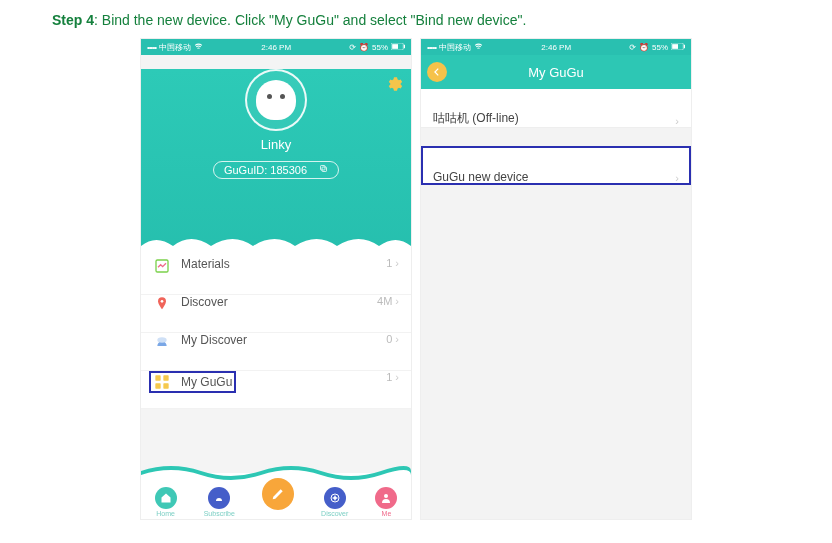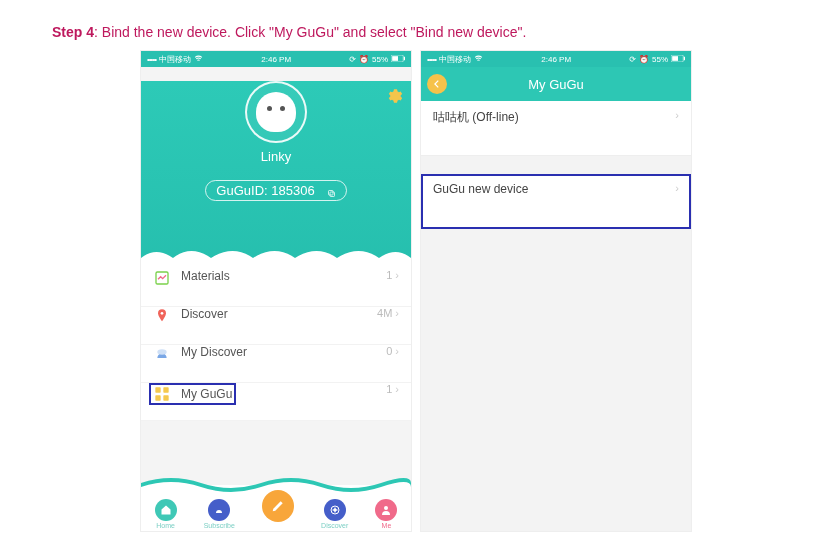--- a/index.html
+++ b/index.html
@@ -1,32 +1,32 @@
 <!DOCTYPE html>
 <html><head>
 <meta charset="utf-8">
 <style>
 html,body{margin:0;padding:0;font-family:-apple-system,BlinkMacSystemFont,"Segoe UI",Helvetica,Arial,sans-serif;background:#fff;color:#333}
 .page{width:832px;height:543px;position:relative;box-sizing:border-box;padding:12px}
-.step-line{font-size:14px;color:#be185d;margin:12px 0 10px 40px}
+.step-line{font-size:14px;color:#15803d;margin:0 0 10px 40px}
 .step-line b{font-weight:700}
 .phones{display:flex;gap:8px;justify-content:center}
 .phone{width:270px;height:480px;background:#f4f4f4;position:relative;overflow:hidden;border:1px solid #eee}
 .statusbar{height:16px;background:#29c0b0;color:#fff;font-size:8px;display:flex;align-items:center;justify-content:space-between;padding:0 6px}
 .sb-left,.sb-right{display:flex;align-items:center;gap:3px}
 .sb-dots{letter-spacing:-1px}
 
 .p1-header{height:188px;background:linear-gradient(#2dcab7,#26bfae);position:relative;color:#fff;text-align:center}
 .gear{position:absolute;top:6px;right:8px;width:18px;height:18px}
 .avatar-ring{width:58px;height:58px;border:2px solid rgba(255,255,255,.9);border-radius:50%;margin:14px auto 6px;display:flex;align-items:center;justify-content:center;background:rgba(255,255,255,.05)}
 .avatar-ghost{width:40px;height:40px;border-radius:50% 50% 45% 45%;background:#fff;position:relative}
 .avatar-ghost::before,.avatar-ghost::after{content:"";position:absolute;width:5px;height:5px;background:#555;border-radius:50%;top:14px}
 .avatar-ghost::before{left:11px}.avatar-ghost::after{right:11px}
-.uname{font-size:13px;font-weight:300;margin-bottom:16px}
-.idpill{display:inline-flex;align-items:flex-end;gap:12px;border:1px solid rgba(255,255,255,.8);border-radius:11px;padding:2px 10px;font-size:13px;color:#fff}
+.uname{font-size:13px;font-weight:300;margin-bottom:8px}
+.idpill{display:inline-flex;align-items:flex-start;gap:12px;border:1px solid rgba(255,255,255,.8);border-radius:11px;padding:2px 10px;font-size:11px;color:#fff}
 .idpill svg{width:9px;height:9px}
 .cloudband{position:absolute;left:0;right:0;bottom:-1px;height:26px}
 
 .p1-list{background:#fff}
 .p1-item{display:flex;align-items:flex-start;height:37px;padding:0 12px;border-bottom:1px solid #f2f2f2;font-size:12px;color:#555;background:#fff}
 .p1-item .ico{width:18px;height:18px;margin-right:10px;flex:none;display:flex;align-items:center;justify-content:center}
 .p1-item .val{margin-left:auto;color:#bbb;font-size:11px;display:flex;align-items:center;gap:3px}
 .chev{color:#ccc;font-size:11px}
 .hl{outline:2px solid #2a2fb0;outline-offset:-2px;display:inline-flex;align-items:center;padding:2px 4px;margin-left:-4px}
 
@@ -37,21 +37,21 @@
 .tabico{width:22px;height:22px;border-radius:50%;background:#3fc8b6;margin-bottom:1px;display:flex;align-items:center;justify-content:center}
 .tabico.alt{background:#455ec9}
 .tab.center .tabico{width:32px;height:32px;background:#f8a63a;position:relative;top:-6px}
 .tab.me .tabico{background:#f06a8a}
 .tab.me{color:#f06a8a}
 
 .p2-header{height:34px;background:#2dc7b4;color:#fff;display:flex;align-items:center;position:relative}
 .backbtn{width:20px;height:20px;border-radius:50%;background:#f6c24a;margin-left:6px;display:flex;align-items:center;justify-content:center}
 .p2-title{position:absolute;left:0;right:0;text-align:center;font-size:13px;font-weight:400}
 .p2-body{background:#f3f3f3;height:calc(100% - 50px)}
-.p2-item{background:#fff;height:38px;display:flex;align-items:flex-start;padding:8px 12px;font-size:12px;color:#444;border-bottom:1px solid #eee}
+.p2-item{background:#fff;height:38px;display:flex;align-items:flex-end;padding:0 12px;font-size:12px;color:#444;border-bottom:1px solid #eee}
 .p2-item .chev{margin-left:auto}
 .gap{height:18px}
 .p2-hl{outline:2px solid #2a2fb0;outline-offset:-2px}
 </style>
 </head>
 <body>
 <div class="page">
 
 <p class="step-line"><b>Step 4</b><span>: Bind the new device. Click "My GuGu" and select "Bind new device".</span></p>
 

